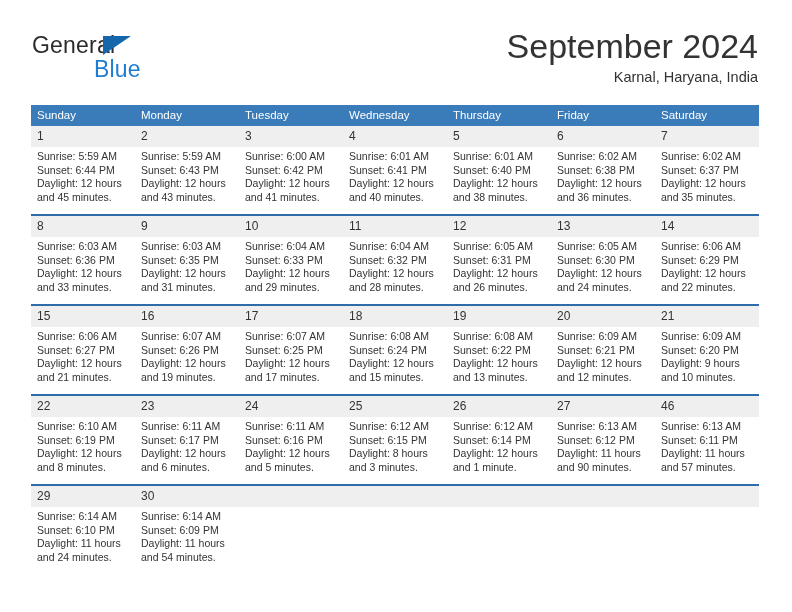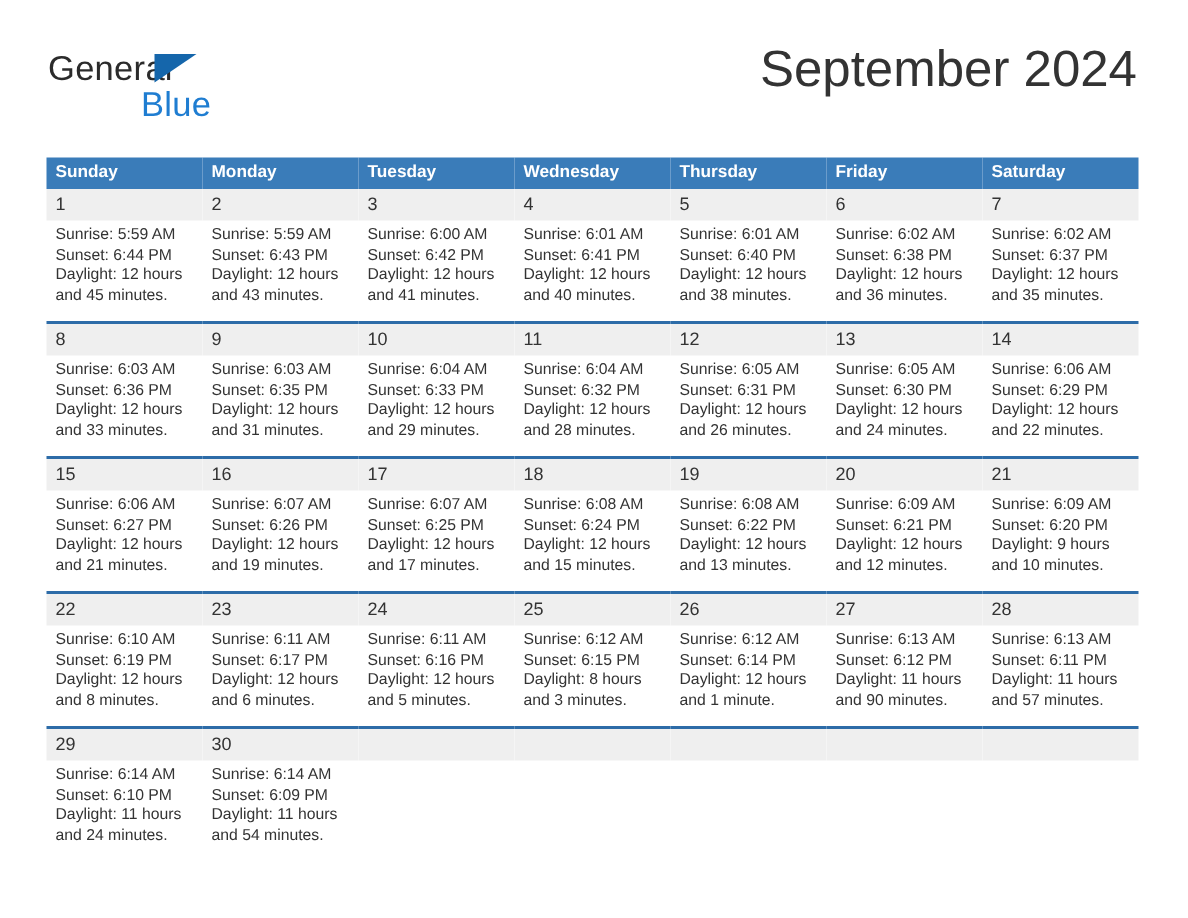--- a/index.html
+++ b/index.html
@@ -90,21 +90,21 @@
     position: absolute;
     left: 31px;
     top: 105px;
     width: 728px;
     border-collapse: collapse;
     table-layout: fixed;
   }
   .calendar th {
     background: #3a7cb9;
     color: #ffffff;
-    font-weight: bold;
+    font-weight: normal;
     font-size: 11.5px;
     text-align: left;
     padding: 4px 0 4px 6px;
     height: 13px;
     line-height: 13px;
   }
   .calendar td {
     vertical-align: top;
     padding: 0;
     width: 104px;
@@ -147,20 +147,21 @@
   <div class="header">
 
     <div class="logo">
       <span class="logo-general">General</span>
       <span class="logo-triangle"></span>
       <span class="logo-blue">Blue</span>
     </div>
 
     <div class="title-wrap">
       <div class="cal-title">September 2024</div>
+      <div class="cal-subtitle">Karnal, Haryana, India</div>
     </div>
 
   </div>
 
   <table class="calendar">
     <thead>
       <tr>
         <th>Sunday</th>
         <th>Monday</th>
         <th>Tuesday</th>
@@ -392,21 +393,21 @@
         </td>
         <td>
           <div class="daynum">27</div>
           <div class="details">
             <div>Sunrise: 6:13 AM</div>
             <div>Sunset: 6:12 PM</div>
             <div class="daylight">Daylight: 11 hours and 90 minutes.</div>
           </div>
         </td>
         <td>
-          <div class="daynum">28</div>
+          <div class="daynum">46</div>
           <div class="details">
             <div>Sunrise: 6:13 AM</div>
             <div>Sunset: 6:11 PM</div>
             <div class="daylight">Daylight: 11 hours and 57 minutes.</div>
           </div>
         </td>
       </tr>
 
       <tr>
         <td>

